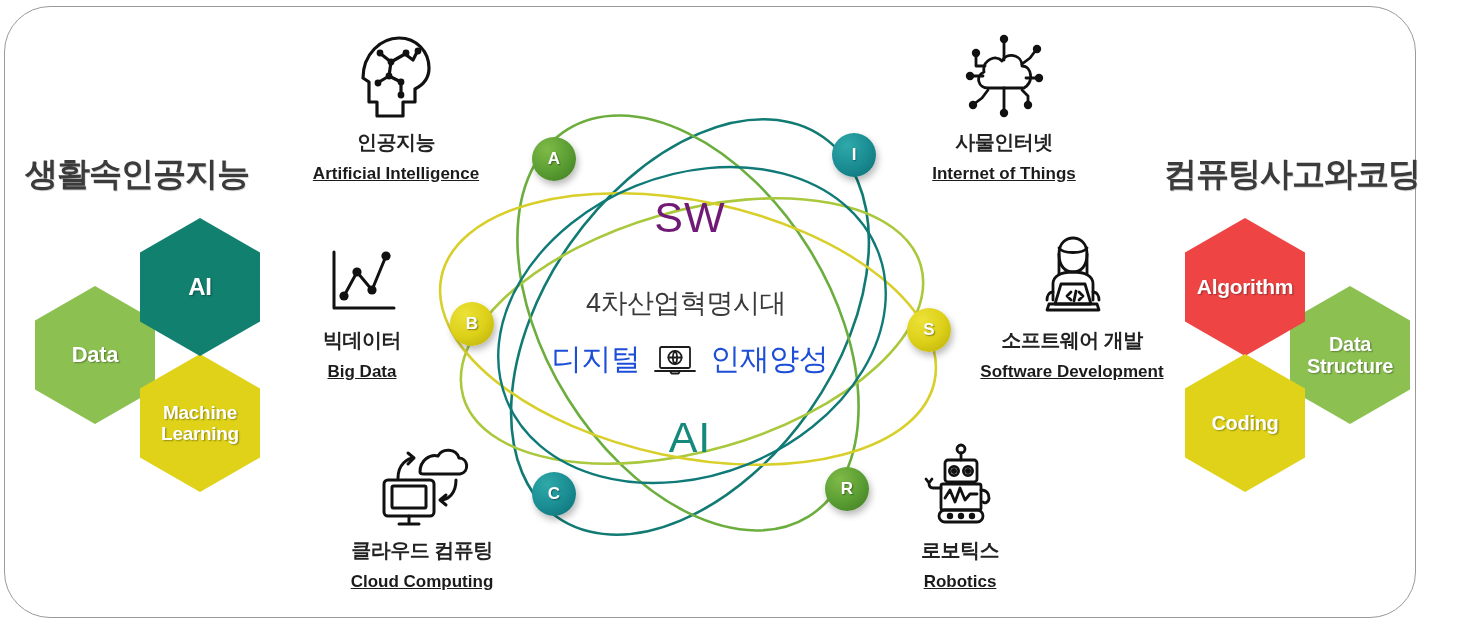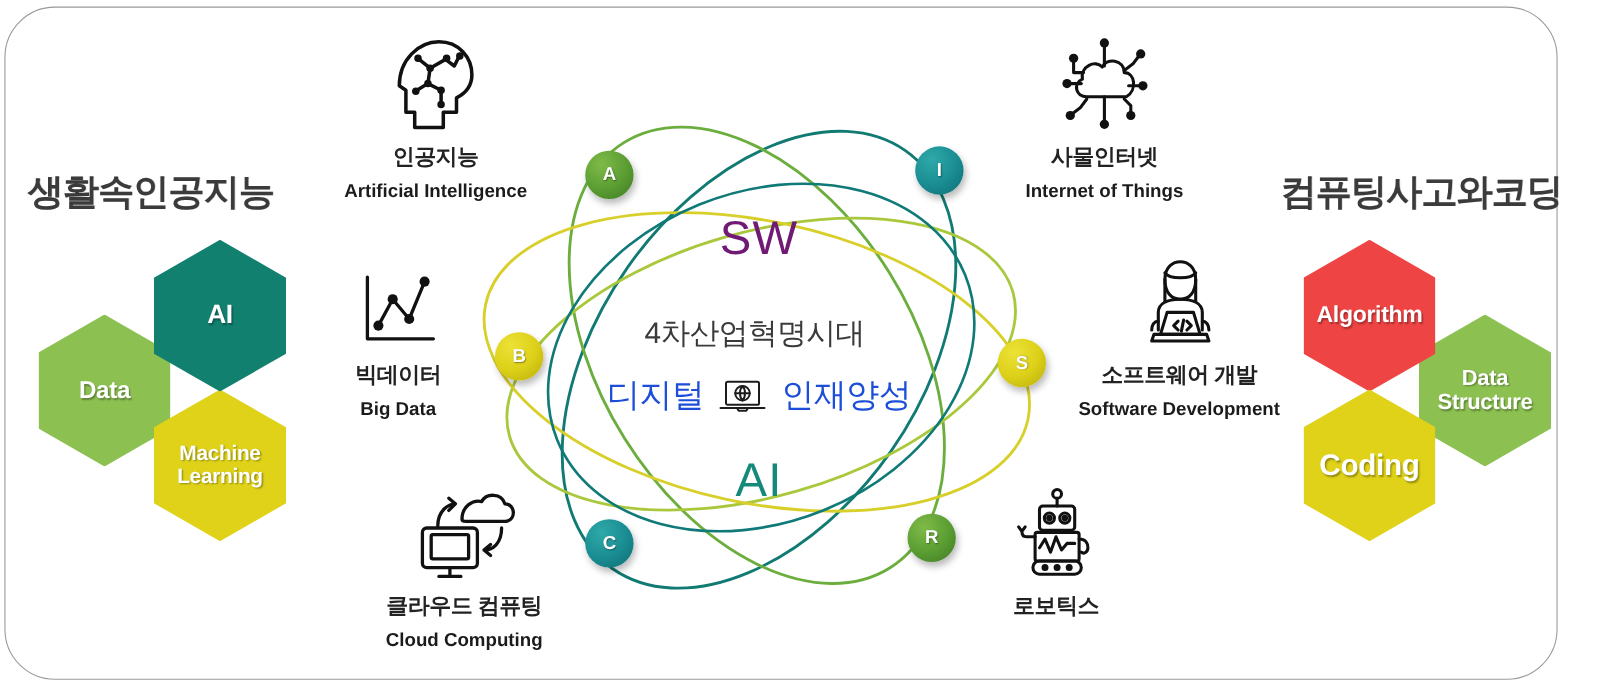--- a/index.html
+++ b/index.html
@@ -73,21 +73,21 @@
   #hex-algo     { left: 0px;   top: -16px; background: #ef4444; }
   #hex-ds       { left: 105px; top: 52px;  background: #8cc152; }
   #hex-coding   { left: 0px;   top: 120px; background: #dfd219; }
 
   #cluster-left  { left: 35px;   top: 234px; width: 260px; height: 280px; }
   #cluster-right { left: 1185px; top: 234px; width: 260px; height: 280px; }
 
   #hex-ai .hex-label     { font-size: 24px; }
   #hex-data .hex-label   { font-size: 22px; }
   #hex-algo .hex-label   { font-size: 21px; }
-  #hex-coding .hex-label { font-size: 27px; }
+  #hex-coding .hex-label { font-size: 20px; }
   #hex-ds .hex-label     { font-size: 20px; }
 
   
   .topic {
     position: absolute;
     width: 230px;
     text-align: center;
   }
   .topic .glyph {
     height: 92px;
@@ -102,20 +102,21 @@
     letter-spacing: -0.5px;
     margin-top: 9px;
     white-space: nowrap;
   }
   .topic .en {
     font-size: 17px;
     font-weight: bold;
     color: #1b1b1b;
     margin-top: 8px;
     white-space: nowrap;
+    text-decoration: underline;
   }
 
   #topic-ai    { left: 281px;  top: 28px; }
   #topic-bd    { left: 252px;  top: 226px; }
   #topic-cc    { left: 307px;  top: 436px; }
   #topic-iot   { left: 889px;  top: 28px; }
   #topic-sd    { left: 952px;  top: 226px; }
   #topic-rb    { left: 845px;  top: 436px; }
 
   #topic-bd  { width: 220px; }
@@ -354,20 +355,21 @@
           <path d="M22 46 H14 C11 46 10 44 10 41 M10 41 L7 37 M10 41 L13 37"></path>
           <path d="M62 48 C68 48 70 52 70 56 C70 60 66 62 64 60"></path>
           <rect x="20" y="68" width="44" height="12" rx="6"></rect>
           <circle cx="31" cy="74" r="1.8" fill="#111"></circle>
           <circle cx="42" cy="74" r="1.8" fill="#111"></circle>
           <circle cx="53" cy="74" r="1.8" fill="#111"></circle>
         </g>
       </svg>
     </div>
     <div class="ko">로보틱스</div>
+    <div class="en">Robotics</div>
   </div>
 
   <div id="orbit">
     <svg width="540" height="470" viewBox="0 0 540 470">
       <g fill="none" stroke-width="2.6">
         <ellipse cx="270" cy="232" rx="232" ry="146" stroke="#117a73" transform="rotate(-55 270 232)"></ellipse>
         <ellipse cx="268" cy="228" rx="228" ry="142" stroke="#6cae3e" transform="rotate(58 268 228)"></ellipse>
         <ellipse cx="272" cy="236" rx="238" ry="120" stroke="#aac83c" transform="rotate(-16 272 236)"></ellipse>
         <ellipse cx="268" cy="234" rx="252" ry="128" stroke="#d8cf2a" transform="rotate(12 268 234)"></ellipse>
         <ellipse cx="272" cy="230" rx="200" ry="150" stroke="#0f7a78" transform="rotate(-22 272 230)" stroke-width="2.4"></ellipse>

